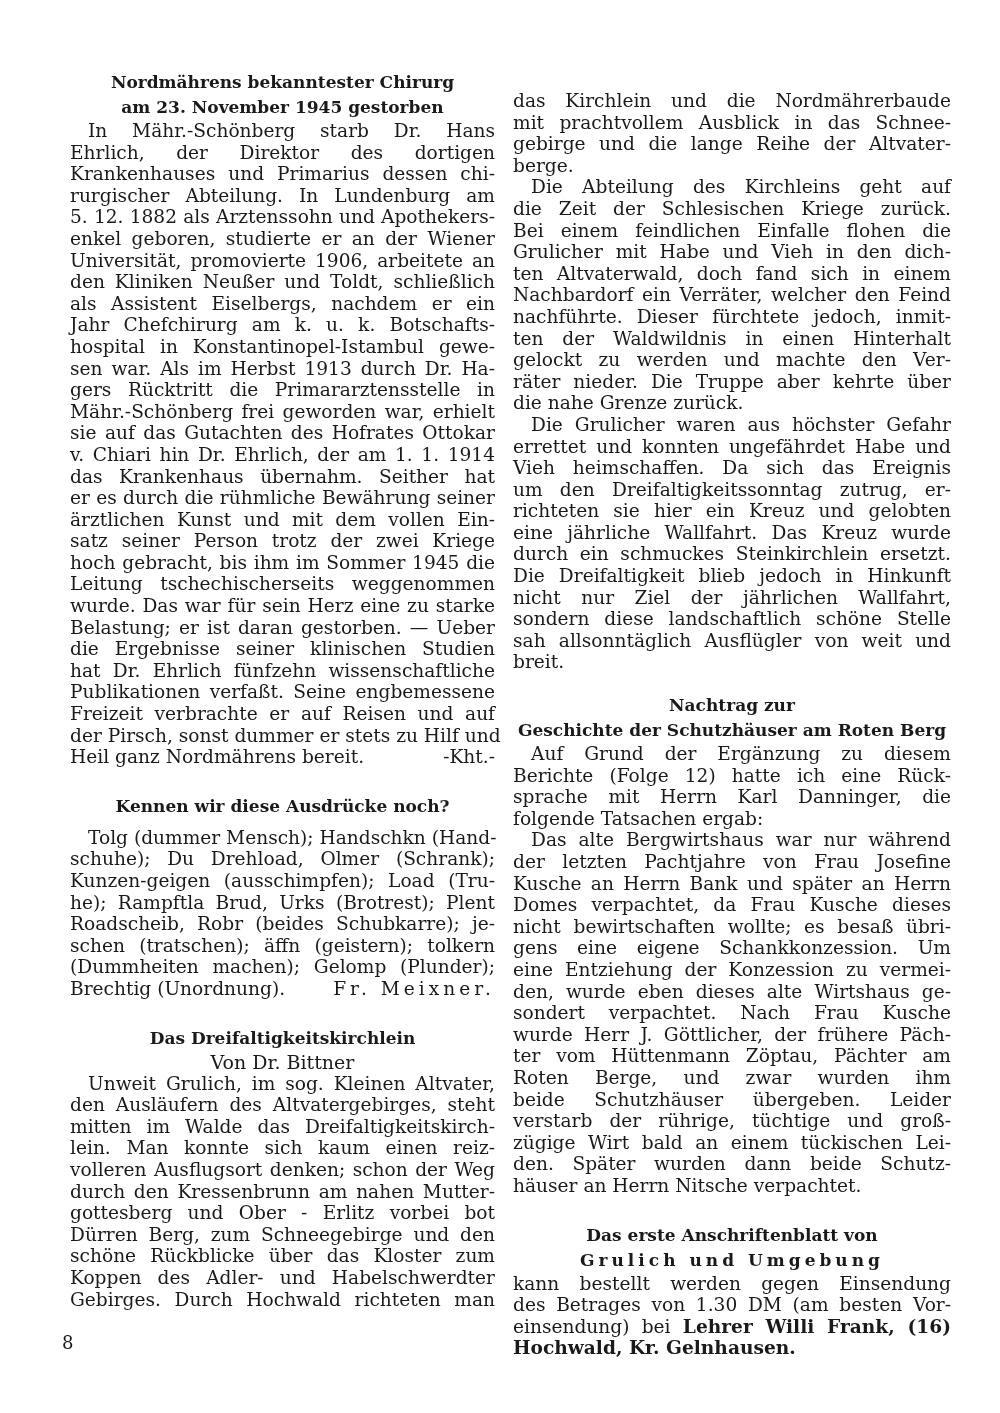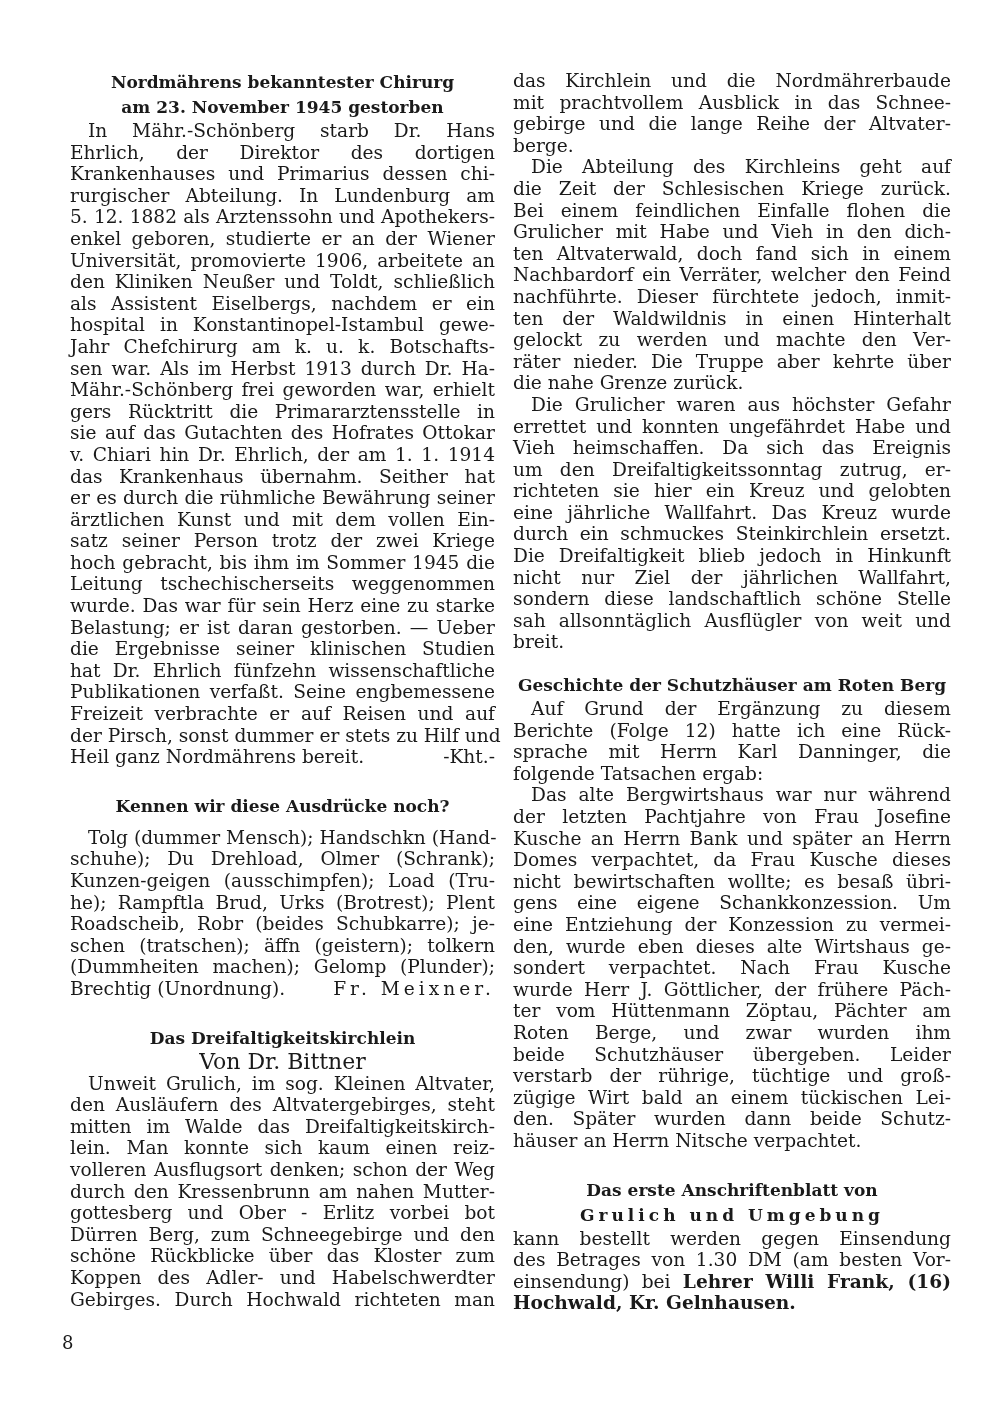--- a/index.html
+++ b/index.html
@@ -2,26 +2,26 @@
 <html><head>
   <meta charset="utf-8">
   <style>
     html, body { margin: 0; padding: 0; }
     body {
       width: 1000px; height: 1413px; background: #ffffff; position: relative; overflow: hidden;
       font-family: "DejaVu Serif", "Liberation Serif", serif; color: #1a1a1a;
     }
     .col { position: absolute; top: 70px; }
     #col-left { left: 70px; width: 425px; }
-    #col-right { left: 513px; width: 438px; }
+    #col-right { left: 513px; width: 438px; margin-top: 20px; }
     .heading {
       font-family: "DejaVu Serif", serif; font-weight: bold; font-size: 17px;
       text-align: center; line-height: 25px; white-space: nowrap;
     }
-    .byline { text-align: center; font-size: 22px; line-height: 22px; }
+    .byline { text-align: center; font-size: 19px; line-height: 22px; }
     .line {
       font-size: 18.6px; line-height: 21.6px; height: 21.6px; white-space: nowrap;
       text-align: justify; text-align-last: justify; overflow: visible;
     }
     .line.last { text-align-last: left; }
     .line.indent { padding-left: 18px; }
     .spaced { letter-spacing: 4px; }
     .bold { font-weight: bold; }
     .gap-s { height: 8px; }
     .gap-m { height: 20px; }
@@ -39,25 +39,25 @@
     <div id="chirurg-body">
         <div class="line indent">In Mähr.-Schönberg starb Dr. Hans</div>
         <div class="line spaced-first">Ehrlich, der Direktor des dortigen</div>
         <div class="line">Krankenhauses und Primarius dessen chi-</div>
         <div class="line">rurgischer Abteilung. In Lundenburg am</div>
         <div class="line">5. 12. 1882 als Arztenssohn und Apothekers-</div>
         <div class="line">enkel geboren, studierte er an der Wiener</div>
         <div class="line">Universität, promovierte 1906, arbeitete an</div>
         <div class="line">den Kliniken Neußer und Toldt, schließlich</div>
         <div class="line">als Assistent Eiselbergs, nachdem er ein</div>
+        <div class="line">Jahr Chefchirurg am k. u. k. Botschafts-</div>
         <div class="line">hospital in Konstantinopel-Istambul gewe-</div>
-        <div class="line">Jahr Chefchirurg am k. u. k. Botschafts-</div>
         <div class="line">sen war. Als im Herbst 1913 durch Dr. Ha-</div>
+        <div class="line">gers Rücktritt die Primararztensstelle in</div>
         <div class="line">Mähr.-Schönberg frei geworden war, erhielt</div>
-        <div class="line">gers Rücktritt die Primararztensstelle in</div>
         <div class="line">sie auf das Gutachten des Hofrates Ottokar</div>
         <div class="line">v. Chiari hin Dr. Ehrlich, der am 1. 1. 1914</div>
         <div class="line">das Krankenhaus übernahm. Seither hat</div>
         <div class="line">er es durch die rühmliche Bewährung seiner</div>
         <div class="line">ärztlichen Kunst und mit dem vollen Ein-</div>
         <div class="line">satz seiner Person trotz der zwei Kriege</div>
         <div class="line">hoch gebracht, bis ihm im Sommer 1945 die</div>
         <div class="line">Leitung tschechischerseits weggenommen</div>
         <div class="line">wurde. Das war für sein Herz eine zu starke</div>
         <div class="line">Belastung; er ist daran gestorben. — Ueber</div>
@@ -139,20 +139,21 @@
         <div class="line">durch ein schmuckes Steinkirchlein ersetzt.</div>
         <div class="line">Die Dreifaltigkeit blieb jedoch in Hinkunft</div>
         <div class="line">nicht nur Ziel der jährlichen Wallfahrt,</div>
         <div class="line">sondern diese landschaftlich schöne Stelle</div>
         <div class="line">sah allsonntäglich Ausflügler von weit und</div>
         <div class="line last">breit.</div>
       </div>
   </section>
   <div class="gap-m"></div>
   <section>
+    <div class="heading">Nachtrag zur</div>
     <div class="heading">Geschichte der Schutzhäuser am Roten Berg</div>
     <div id="nachtrag-body">
         <div class="line indent">Auf Grund der Ergänzung zu diesem</div>
         <div class="line">Berichte (Folge 12) hatte ich eine Rück-</div>
         <div class="line">sprache mit Herrn Karl Danninger, die</div>
         <div class="line last">folgende Tatsachen ergab:</div>
         <div class="line indent">Das alte Bergwirtshaus war nur während</div>
         <div class="line">der letzten Pachtjahre von Frau Josefine</div>
         <div class="line">Kusche an Herrn Bank und später an Herrn</div>
         <div class="line">Domes verpachtet, da Frau Kusche dieses</div>

